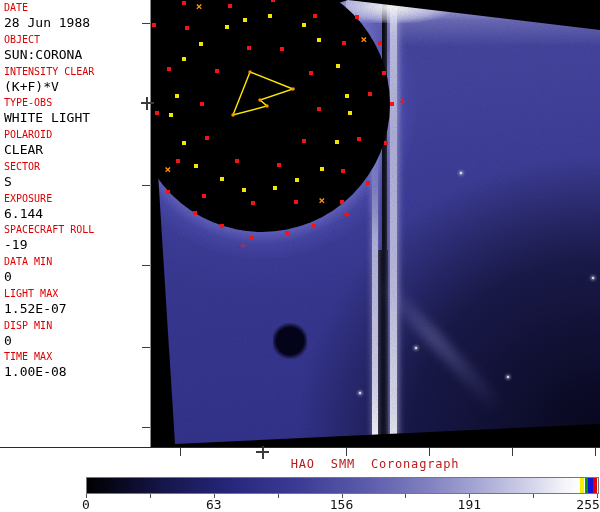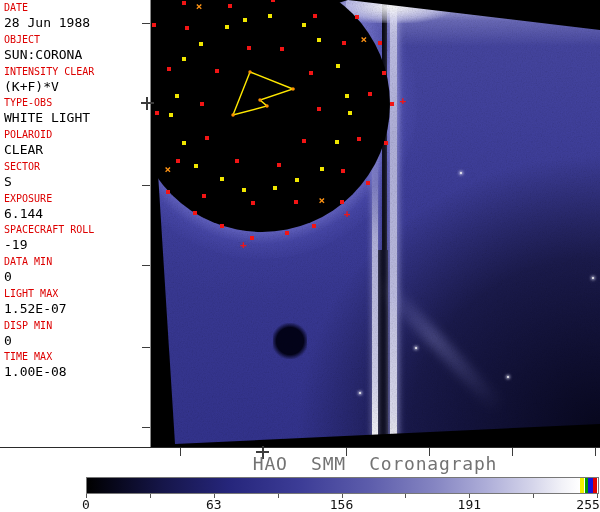--- a/index.html
+++ b/index.html
@@ -45,21 +45,21 @@
   .noise{left:0;top:0;mix-blend-mode:multiply;opacity:.4;}
   .occulter-disk{left:-17px;top:-24px;width:256px;height:256px;border-radius:50%;background:#000;}
   #poly-svg{left:0;top:0;}
   #dots-layer{inset:0;}
   .dot{position:absolute;}
   .mark{position:absolute;font:bold 11px "DejaVu Sans Mono",monospace;line-height:11px;}
   
   .tick{position:absolute;background:#3c3c3c;}
   
   #title{position:absolute;left:375px;top:454px;transform:translateX(-50%);
-      color:#737373;font-size:18px;line-height:20px;letter-spacing:.8px;white-space:pre;}
+      color:#b91c1c;font-size:12px;line-height:20px;letter-spacing:.8px;white-space:pre;}
   #colorbar{position:absolute;left:86px;top:477px;width:511px;height:15px;border:1px solid #777;
       background:linear-gradient(90deg,#000 0%,#08081e 6%,#16164a 15%,#26267c 28%,#3d3d97 42%,
       #5c5cab 55%,#8585c2 68%,#adadd8 78%,#d4d4ea 87%,#f2f2f8 93%,#fff 96.5%);}
   .cb-stripe{position:absolute;top:0;height:15px;}
   .cb-tick{position:absolute;top:494px;width:1px;height:4px;background:#555;}
   .cb-label{position:absolute;top:497px;font-size:13px;color:#111;transform:translateX(-50%);white-space:pre;}
 </style>
 </head>
 <body>
 

